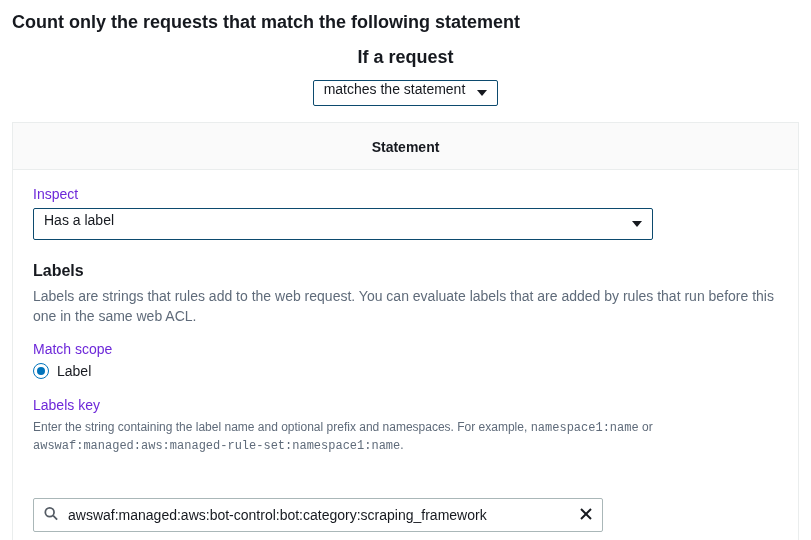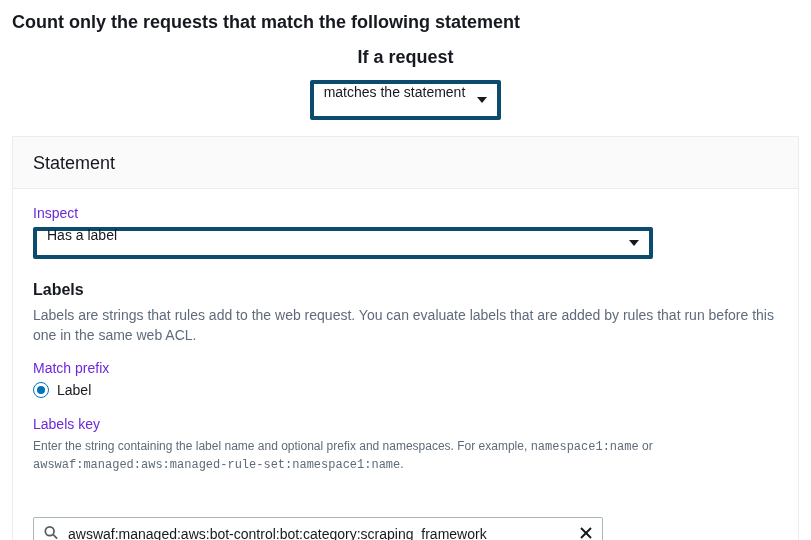--- a/index.html
+++ b/index.html
@@ -24,27 +24,27 @@
       margin-bottom: 16px;
       flex-direction: column;
     }
     .rule-label {
       font-size: 18px;
       font-weight: 700;
       white-space: nowrap;
     }
     .select {
       position: relative;
-      border: 4px solid #0c4a6e;
+      border: 1px solid #0c4a6e;
       border-radius: 2px;
       background: #fff;
       height: 32px;
       display: flex;
       align-items: center;
-      padding: 0 32px 16px 10px;
+      padding: 0 32px 8px 10px;
       cursor: pointer;
       user-select: none;
     }
     .select.full { flex: 1; }
     .select.mid { width: 620px; }
     .select-caret {
       position: absolute;
       right: 10px;
       top: 50%;
       transform: translateY(-50%);
@@ -55,22 +55,23 @@
       border: 1px solid #eaeded;
       border-radius: 0;
       background: #fff;
     }
     .panel-header {
       padding: 16px 20px 14px 20px;
       border-bottom: 1px solid #eaeded;
       background: #fafafa;
     }
     .panel-title {
-      font-size: 18px;
-      font-weight: 400;
+      font-size: 14px;
+      font-weight: 700;
+      text-align: center;
     }
     .panel-body {
       padding: 16px 20px 20px 20px;
     }
     .field-label {
       font-size: 14px;
       font-weight: 400;
       color: #6d28d9;
       margin-bottom: 6px;
     }
@@ -195,21 +196,21 @@
       <span class="select-caret">
         <svg class="caret-svg" width="10" height="6" viewBox="0 0 10 6">
             <path d="M0 0 L5 6 L10 0 Z" fill="#16191f"></path>
           </svg>
       </span>
     </div>
 
     <div class="section-title">Labels</div>
     <p class="desc">Labels are strings that rules add to the web request. You can evaluate labels that are added by rules that run before this one in the same web ACL.</p>
 
-    <div class="field-label">Match prefix</div>
+    <div class="field-label">Match scope</div>
     <div class="radio-group">
       <div class="radio-item">
         <span class="radio-outer checked">
             <span class="radio-inner"></span>
           </span>
         <span>Label</span>
       </div>
     </div>
 
     <div class="field-label">Labels key</div>

